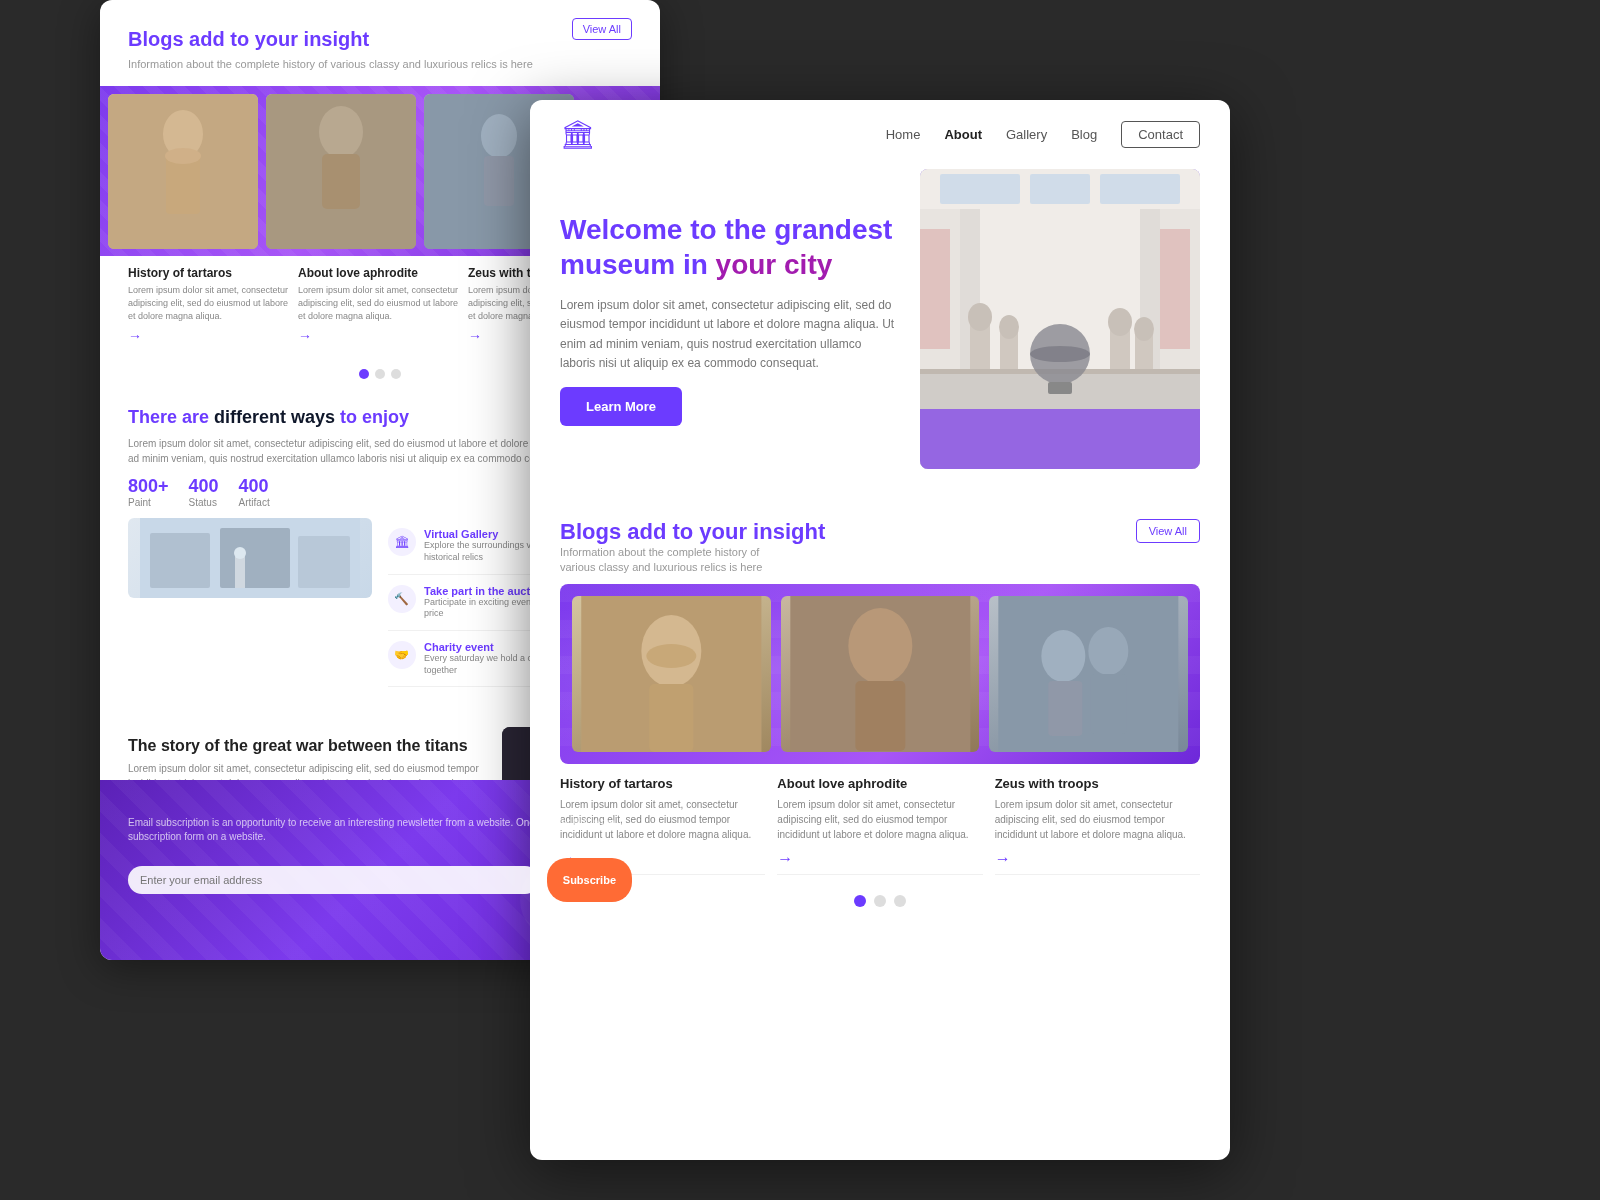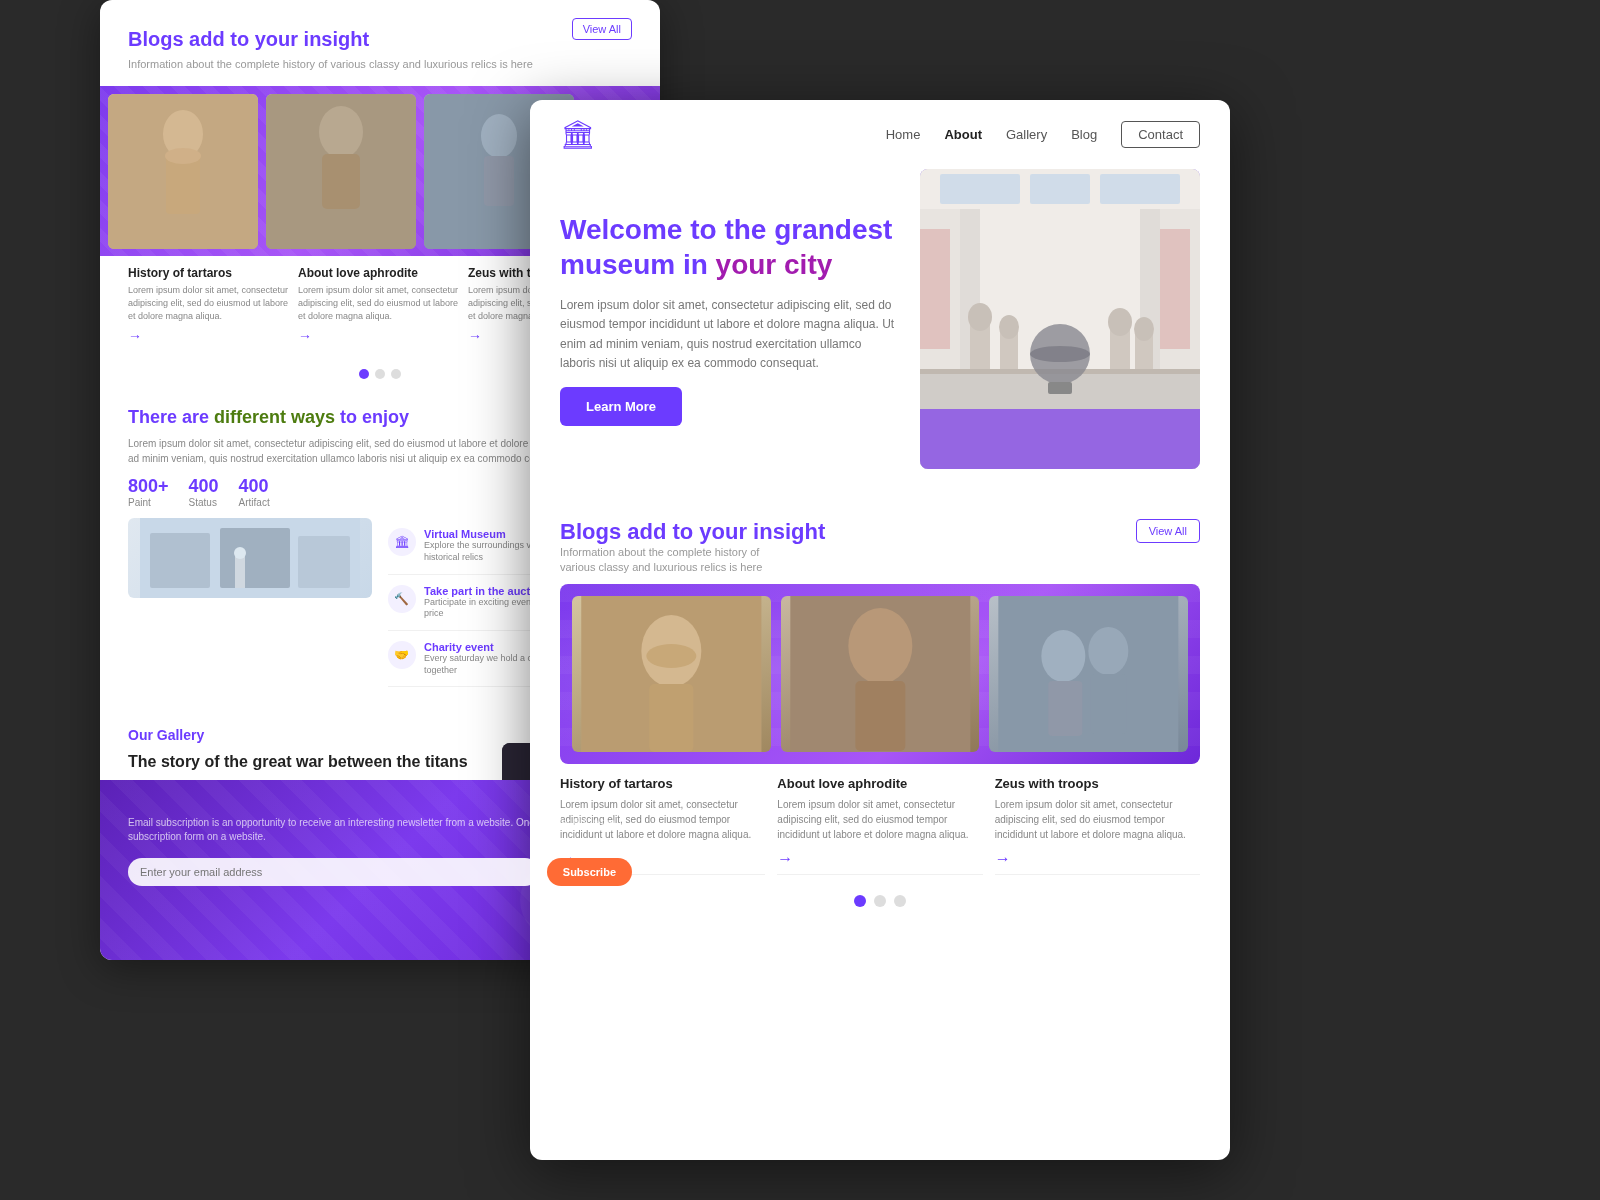--- a/index.html
+++ b/index.html
@@ -310,21 +310,21 @@
     .bc-newsletter-input {
       flex: 1;
       padding: 8px 12px;
       border-radius: 20px;
       border: none;
       font-size: 11px;
       background: rgba(255,255,255,0.9);
       color: #555;
     }
     .bc-newsletter-btn {
-      padding: 8px 16px;
+      padding: 16px 16px;
       background: #ff6b35;
       color: #fff;
       border: none;
       border-radius: 20px;
       font-size: 11px;
       font-weight: 600;
       cursor: pointer;
     }
 
     
@@ -588,21 +588,21 @@
   </div>
 
   <div class="bc-dots">
     <div class="bc-dot active"></div>
     <div class="bc-dot"></div>
     <div class="bc-dot"></div>
   </div>
 
   <div class="bc-ways-section">
     <div class="bc-ways-title">
-      <span>There are </span><span style="color:#4d7c0f">different ways</span><span> to enjoy</span>
+      <span>There are </span><span style="color:#0f172a">different ways</span><span> to enjoy</span>
     </div>
     <div class="bc-ways-text">Lorem ipsum dolor sit amet, consectetur adipiscing elit, sed do eiusmod ut labore et dolore magna aliqua. Ut enim ad minim veniam, quis nostrud exercitation ullamco laboris nisi ut aliquip ex ea commodo consequat.</div>
     <div class="bc-stats">
       <div>
         <div class="bc-stat-num">800+</div>
         <div class="bc-stat-label">Paint</div>
       </div>
       <div>
         <div class="bc-stat-num">400</div>
         <div class="bc-stat-label">Status</div>
@@ -623,21 +623,21 @@
             <rect x="158" y="18" width="52" height="52" fill="#b8c8d8" rx="2"></rect>
             <rect x="95" y="35" width="10" height="35" fill="#d0d8e0"></rect>
             <circle cx="100" cy="35" r="6" fill="#dde8f0"></circle>
           </svg>
         </div>
       </div>
       <div style="flex:1;">
         <div class="bc-feature-item">
           <div class="bc-feature-icon">🏛</div>
           <div>
-            <div class="bc-feature-title">Virtual Museum</div>
+            <div class="bc-feature-title">Virtual Gallery</div>
             <div class="bc-feature-text">Explore the surroundings virtual learning about historical relics</div>
           </div>
         </div>
         <div class="bc-feature-item">
           <div class="bc-feature-icon">🔨</div>
           <div>
             <div class="bc-feature-title">Take part in the auction</div>
             <div class="bc-feature-text">Participate in exciting events bargain your best price</div>
           </div>
         </div>
@@ -646,23 +646,20 @@
           <div>
             <div class="bc-feature-title">Charity event</div>
             <div class="bc-feature-text">Every saturday we hold a charity event to help together</div>
           </div>
         </div>
       </div>
     </div>
   </div>
 
   <div class="bc-gallery-section">
-    <div class="bc-gallery-label">
-      <span>Our </span><span style="color:#6c3bff">Gallery</span>
-    </div>
 
     <div style="display:flex; gap:16px; position:relative;">
       <div style="flex:1;">
         <div class="bc-gallery-story-title">The story of the great war between the titans</div>
         <div class="bc-gallery-story-text">Lorem ipsum dolor sit amet, consectetur adipiscing elit, sed do eiusmod tempor incididunt ut labore et dolore magna aliqua. Ut enim ad minim veniam, quis nostrud exercitation ullamco laboris nisi ut aliquip ex ea commodo consequat.</div>
         <div class="bc-see-details">See Details</div>
 
         <div class="bc-gallery-dots">
           <div class="bc-gallery-dot active"></div>
           <div class="bc-gallery-dot"></div>

